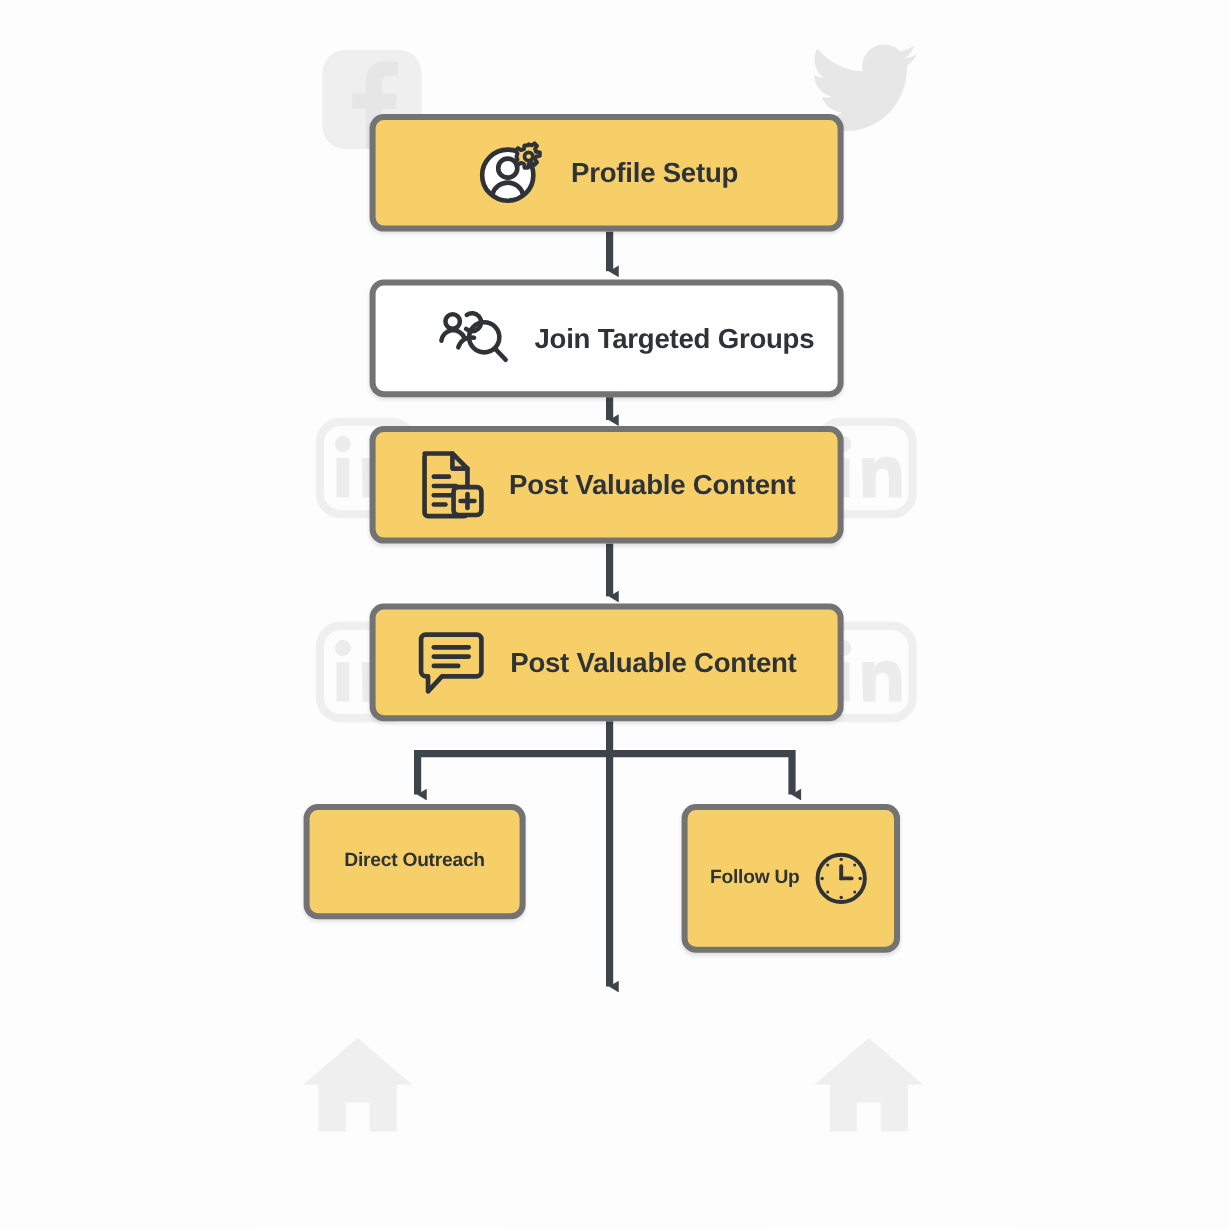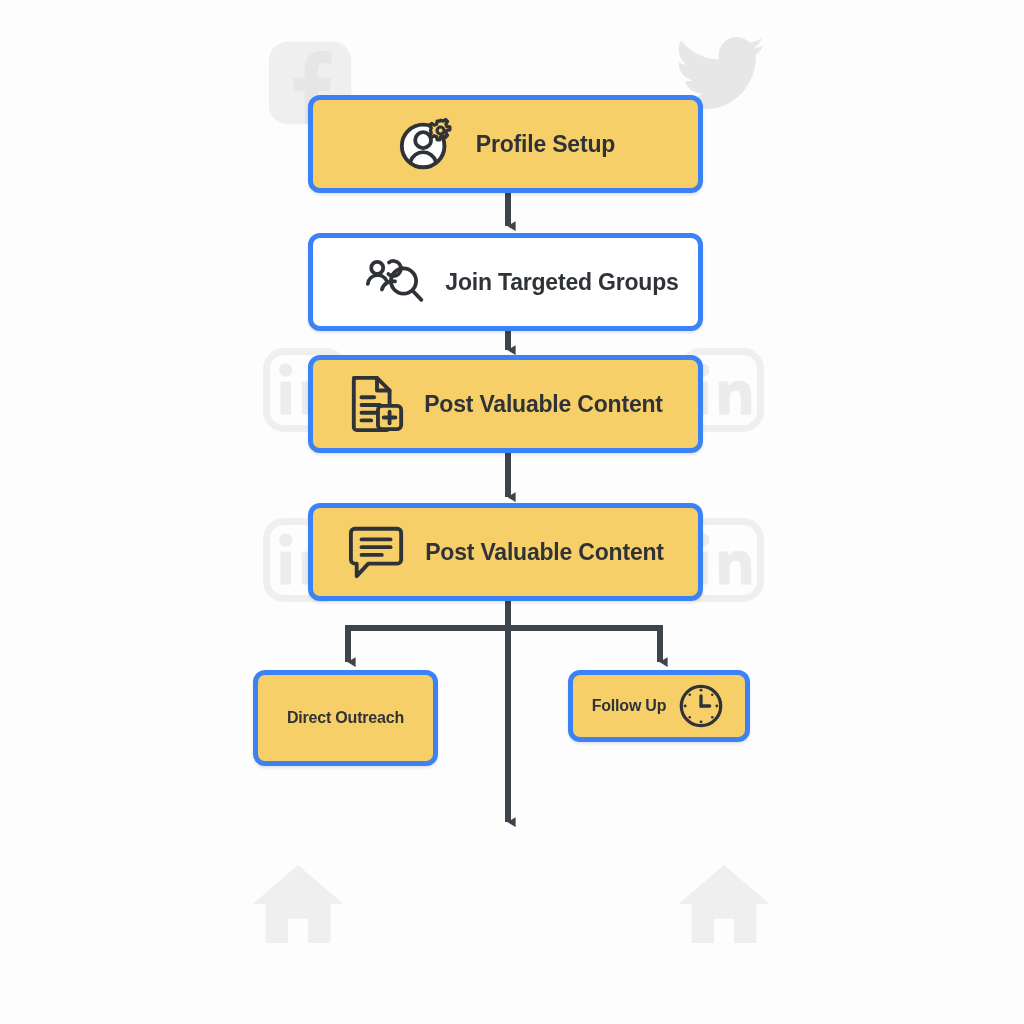--- a/index.html
+++ b/index.html
@@ -29,21 +29,21 @@
     left: 0; top: 0;
     width: 1024px; height: 1024px;
     z-index: 1;
     pointer-events: none;
   }
   
   .node {
     position: absolute;
     z-index: 2;
     box-sizing: border-box;
-    border: 5px solid #3b82f6;
+    border: 5px solid #737373;
     border-radius: 12px;
     display: flex;
     align-items: center;
     justify-content: center;
     gap: 18px;
     background: #f7cf69;
     box-shadow: 0 2px 3px rgba(0,0,0,0.10);
   }
   .node.plain { background: #ffffff; padding-left: 33px; }
   .node .label {
@@ -183,21 +183,21 @@
         </g>
       </svg>
     </span>
     <span class="label">Post Valuable Content</span>
   </div>
 
   <div class="node small" style="left:253px; top:670px; width:185px; height:96px;">
     <span class="label">Direct Outreach</span>
   </div>
 
-  <div class="node small" style="left:568px; top:670px; width:182px; height:72px; gap:10px;">
+  <div class="node small" style="left:568px; top:670px; width:182px; height:124px; gap:10px;">
     <span class="label">Follow Up</span>
     <span class="ico">
       <svg width="50" height="50" viewBox="0 0 52 52">
         <circle cx="26" cy="26" r="20.5" fill="none" stroke="#2f3337" stroke-width="3.4"></circle>
         <g fill="#2f3337">
           <circle cx="26" cy="9.5" r="1.5"></circle>
             <circle cx="26" cy="42.5" r="1.5"></circle>
           <circle cx="9.5" cy="26" r="1.5"></circle>
             <circle cx="42.5" cy="26" r="1.5"></circle>
           <circle cx="37.7" cy="14.3" r="1.3"></circle>

